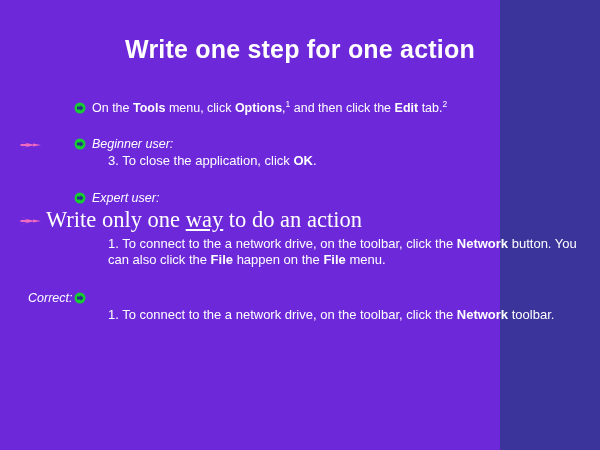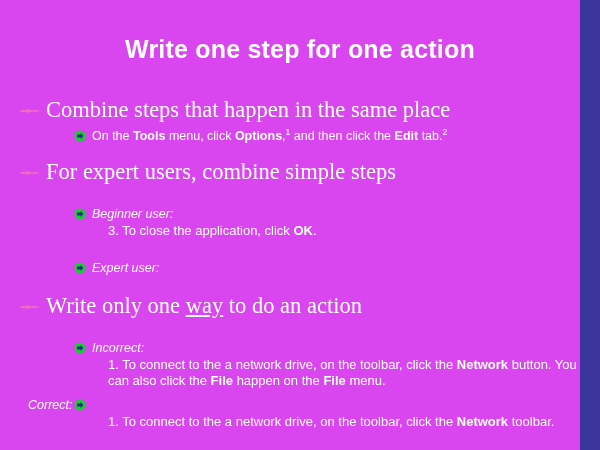--- a/index.html
+++ b/index.html
@@ -8,23 +8,23 @@
   }
   body {
     width: 600px;
     height: 450px;
     overflow: hidden;
     background: #3A349B;
     font-family: "Liberation Sans", sans-serif;
   }
   .slide {
     position: relative;
-    width: 580px;
+    width: 500px;
     height: 450px;
-    background: #d946ef;
+    background: #6d28d9;
     box-sizing: border-box;
     text-decoration: underline;
   }
 
   
   .slide-title {
     position: absolute;
     left: 0;
     top: 34px;
     width: 600px;
@@ -99,53 +99,46 @@
   }
 
   b { font-weight: bold; }
   sup {
     font-size: 8.5px;
     vertical-align: super;
     line-height: 0;
   }
 
   .grp { margin-top: 20px; }
-  .grp-tight { margin-top: 7px; padding-left: 28px; }
+  .grp-tight { margin-top: 21px; padding-left: 28px; }
   .sec2 { margin-top: 14px; }
-  .sec3 { margin-top: 16px; }
+  .sec3 { }
 </style>
 </head>
 <body>
 
 <div class="slide">
 
   <div class="slide-title">Write one step for one action</div>
 
   <div class="body-area">
 
-    <div class="lvl1">
-      <svg class="arrow-marker" viewBox="0 0 22 12">
-        <path d="M0,1 L7,5 L0.5,5 L0.5,7 L7,7 L0,11 L4,8.5 L13,6.6 L13,7.6 L21,6 L13,4.4 L13,5.4 L4,3.5 Z" fill="#F06AC0"></path>
-      </svg>
-      <span>Combine steps that happen in the same place</span>
-    </div>
 
     <div class="lvl2">
       <svg class="circ-marker" viewBox="0 0 12 12">
         <circle cx="6" cy="6" r="5.5" fill="#19CC33"></circle>
         <path d="M3,4.6 L6.6,4.6 L6.6,3.1 L9.4,6 L6.6,8.9 L6.6,7.4 L3,7.4 Z" fill="#2A2A8C"></path>
       </svg>
       <span>On the </span><b>Tools</b><span> menu, click </span><b>Options</b><span>,</span><sup>1</sup><span> and then click the </span><b>Edit</b><span> tab.</span><sup>2</sup>
     </div>
 
     <div class="lvl1 sec2">
       <svg class="arrow-marker" viewBox="0 0 22 12">
         <path d="M0,1 L7,5 L0.5,5 L0.5,7 L7,7 L0,11 L4,8.5 L13,6.6 L13,7.6 L21,6 L13,4.4 L13,5.4 L4,3.5 Z" fill="#F06AC0"></path>
       </svg>
-      <span>For expert users, combine simple steps</span>
     </div>
 
     <div class="lvl2 italic grp">
       <svg class="circ-marker" viewBox="0 0 12 12">
         <circle cx="6" cy="6" r="5.5" fill="#19CC33"></circle>
         <path d="M3,4.6 L6.6,4.6 L6.6,3.1 L9.4,6 L6.6,8.9 L6.6,7.4 L3,7.4 Z" fill="#2A2A8C"></path>
       </svg>
       <span>Beginner user:</span>
     </div>
 
@@ -163,27 +156,20 @@
     </div>
 
 
     <div class="lvl1 sec3">
       <svg class="arrow-marker" viewBox="0 0 22 12">
         <path d="M0,1 L7,5 L0.5,5 L0.5,7 L7,7 L0,11 L4,8.5 L13,6.6 L13,7.6 L21,6 L13,4.4 L13,5.4 L4,3.5 Z" fill="#F06AC0"></path>
       </svg>
       <span>Write only one </span><span class="u">way</span><span> to do an action</span>
     </div>
 
-    <div class="lvl2 italic grp">
-      <svg class="circ-marker" viewBox="0 0 12 12">
-        <circle cx="6" cy="6" r="5.5" fill="#19CC33"></circle>
-        <path d="M3,4.6 L6.6,4.6 L6.6,3.1 L9.4,6 L6.6,8.9 L6.6,7.4 L3,7.4 Z" fill="#2A2A8C"></path>
-      </svg>
-      <span>Incorrect:</span>
-    </div>
 
     <div class="lvl3">
       <span>1. To connect to the a network drive, on the toolbar, click the </span><b>Network</b><span> button. You can also click the </span><b>File</b><span> happen on the </span><b>File</b><span> menu.</span>
     </div>
 
     <div class="lvl2 italic grp-tight">
       <svg class="circ-marker" viewBox="0 0 12 12">
         <circle cx="6" cy="6" r="5.5" fill="#19CC33"></circle>
         <path d="M3,4.6 L6.6,4.6 L6.6,3.1 L9.4,6 L6.6,8.9 L6.6,7.4 L3,7.4 Z" fill="#2A2A8C"></path>
       </svg>

